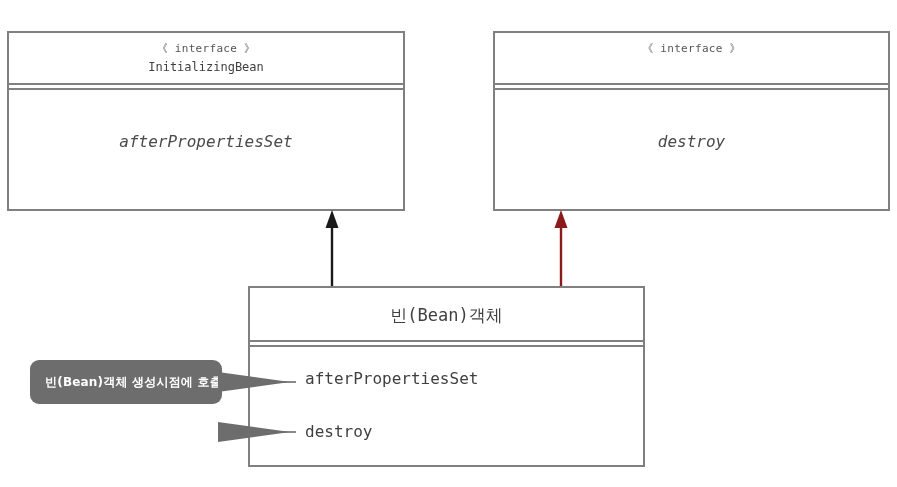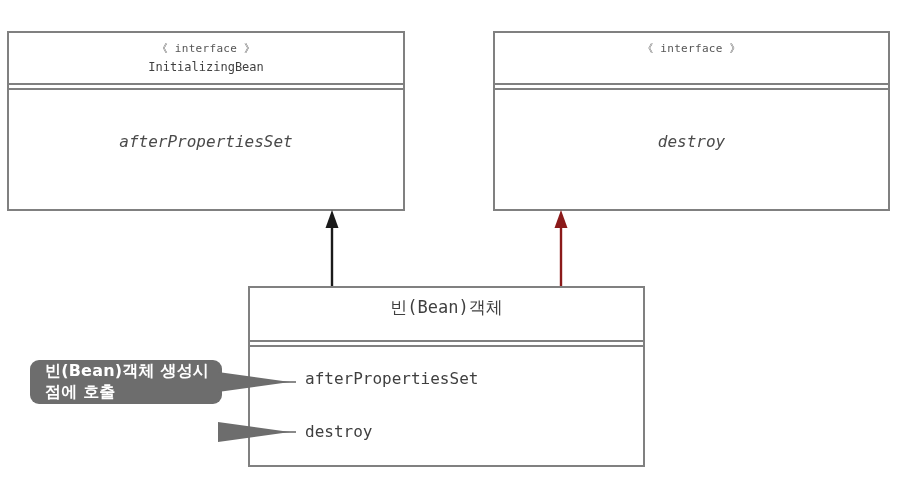--- a/index.html
+++ b/index.html
@@ -105,21 +105,21 @@
     text-align: center;
   }
 
   
   #box-bean {
     left: 248px;
     top: 286px;
     width: 397px;
     height: 181px;
   }
-  #box-bean .uml-header { padding-top: 9px; height: 52px; }
+  #box-bean .uml-header { padding-top: 17px; height: 52px; }
   #box-bean .type-name { font-size: 17px; }
   #box-bean .uml-body { height: 117px; }
   #box-bean .member-plain {
     position: absolute;
     left: 55px;
   }
   #bean-member-0 { top: 22px; }
   #bean-member-1 { top: 75px; }
 
   
@@ -133,21 +133,21 @@
 
   
   .callout {
     position: absolute;
     box-sizing: border-box;
     background: #6d6d6d;
     border-radius: 9px;
     color: #ffffff;
     font-family: "DejaVu Sans", sans-serif;
     font-weight: bold;
-    font-size: 16px;
+    font-size: 12px;
     letter-spacing: 0.2px;
     display: flex;
     align-items: center;
     padding-left: 15px;
   }
   #callout-create { left: 30px; top: 360px; width: 192px; height: 44px; }
   #callout-destroy { left: 30px; top: 410px; width: 192px; height: 44px; }
 
   .callout-tail {
     position: absolute;

